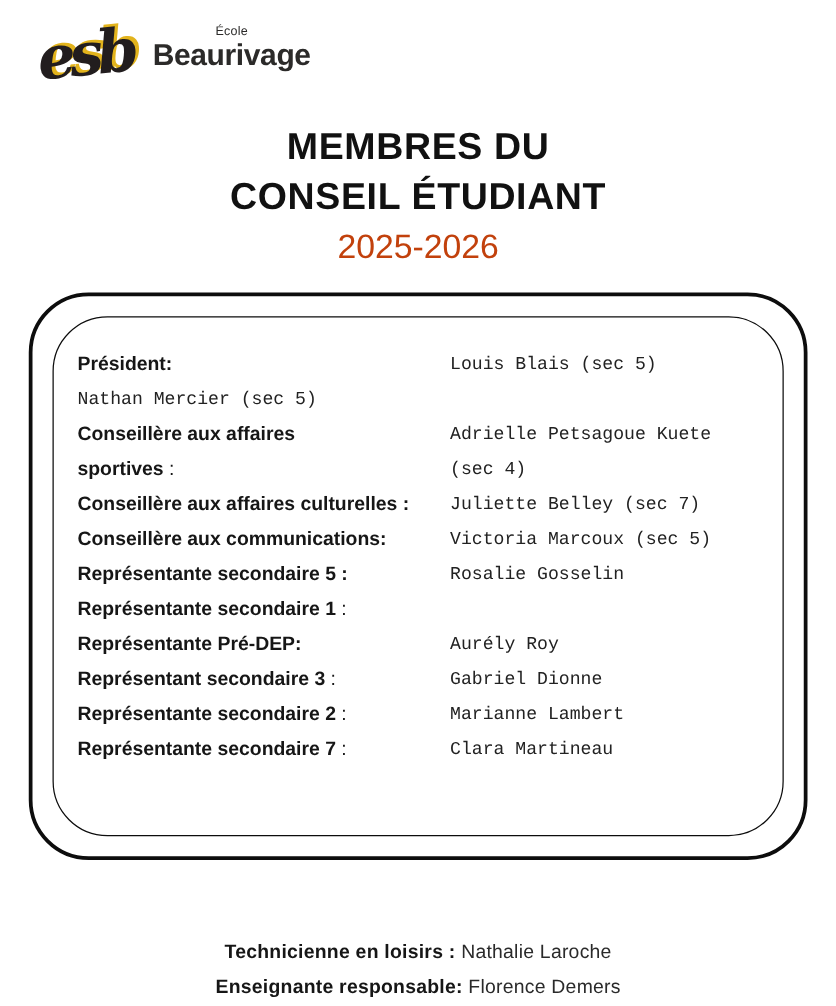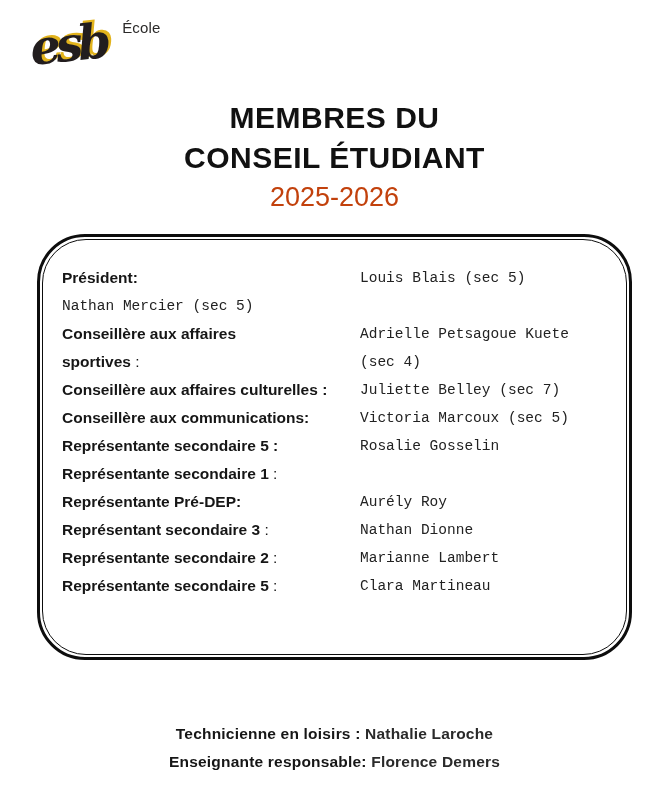--- a/index.html
+++ b/index.html
@@ -36,21 +36,21 @@
     display: inline-block;
     margin-top: 2px;
   }
   .school-name {
     margin-left: 16px;
     margin-top: 4px;
     color: #2b2a29;
     line-height: 1.1;
   }
   .school-line1 {
-    font-size: 15px;
+    font-size: 10px;
     letter-spacing: 0.2px;
     text-align: center;
   }
   .school-line2 {
     font-size: 24px;
     font-weight: bold;
     letter-spacing: -0.3px;
     margin-top: 1px;
   }
 
@@ -73,21 +73,21 @@
     margin-top: 2px;
     color: #c2410c;
   }
 
   
   .box-outer {
     width: 585px;
     margin: 20px auto 0 auto;
     border: 3px solid #0d0d0d;
     border-radius: 48px;
-    padding: 2px;
+    padding: 16px;
     box-sizing: content-box;
   }
   .box-inner {
     border: 1.5px solid #0d0d0d;
     border-radius: 44px;
     padding: 24px 16px 54px 19px;
   }
 
   .member-row {
     display: flex;
@@ -124,31 +124,32 @@
   }
   .footer-line {
     font-size: 15.5px;
     line-height: 28px;
     letter-spacing: 0.2px;
   }
   .footer-label {
     font-weight: bold;
   }
   .footer-name {
-    font-weight: bold;
+    font-weight: normal;
     color: #2a2a2a;
   }
 </style>
 </head>
 <body>
 
 <div class="logo-row">
   <span class="esb-script">esb</span>
   <div class="school-name">
     <div class="school-line1">École</div>
+    <div class="school-line2">Beaurivage</div>
   </div>
 </div>
 
 <div class="title-block">
   <div class="title-line">MEMBRES DU</div>
   <div class="title-line">CONSEIL ÉTUDIANT</div>
   <div class="title-year">2025-2026</div>
 </div>
 
 <div class="box-outer">
@@ -180,28 +181,28 @@
         </div>
         <div class="member-row">
           <div class="member-role"><span>Représentante secondaire 1</span><span class="role-suffix"> :</span></div>
         </div>
         <div class="member-row">
           <div class="member-role"><span>Représentante Pré-DEP:</span><span class="role-suffix"></span></div>
           <div class="member-name">Aurély Roy</div>
         </div>
         <div class="member-row">
           <div class="member-role"><span>Représentant secondaire 3</span><span class="role-suffix"> :</span></div>
-          <div class="member-name">Nathan Dionne</div>
+          <div class="member-name">Gabriel Dionne</div>
         </div>
         <div class="member-row">
           <div class="member-role"><span>Représentante secondaire 2</span><span class="role-suffix"> :</span></div>
           <div class="member-name">Marianne Lambert</div>
         </div>
         <div class="member-row">
-          <div class="member-role"><span>Représentante secondaire 5</span><span class="role-suffix"> :</span></div>
+          <div class="member-role"><span>Représentante secondaire 7</span><span class="role-suffix"> :</span></div>
           <div class="member-name">Clara Martineau</div>
         </div>
       </div>
   </div>
 </div>
 
 <div class="footer-block">
   <div class="footer-line">
     <span class="footer-label">Technicienne en loisirs :</span>
     <span class="footer-name">Nathalie Laroche</span>

